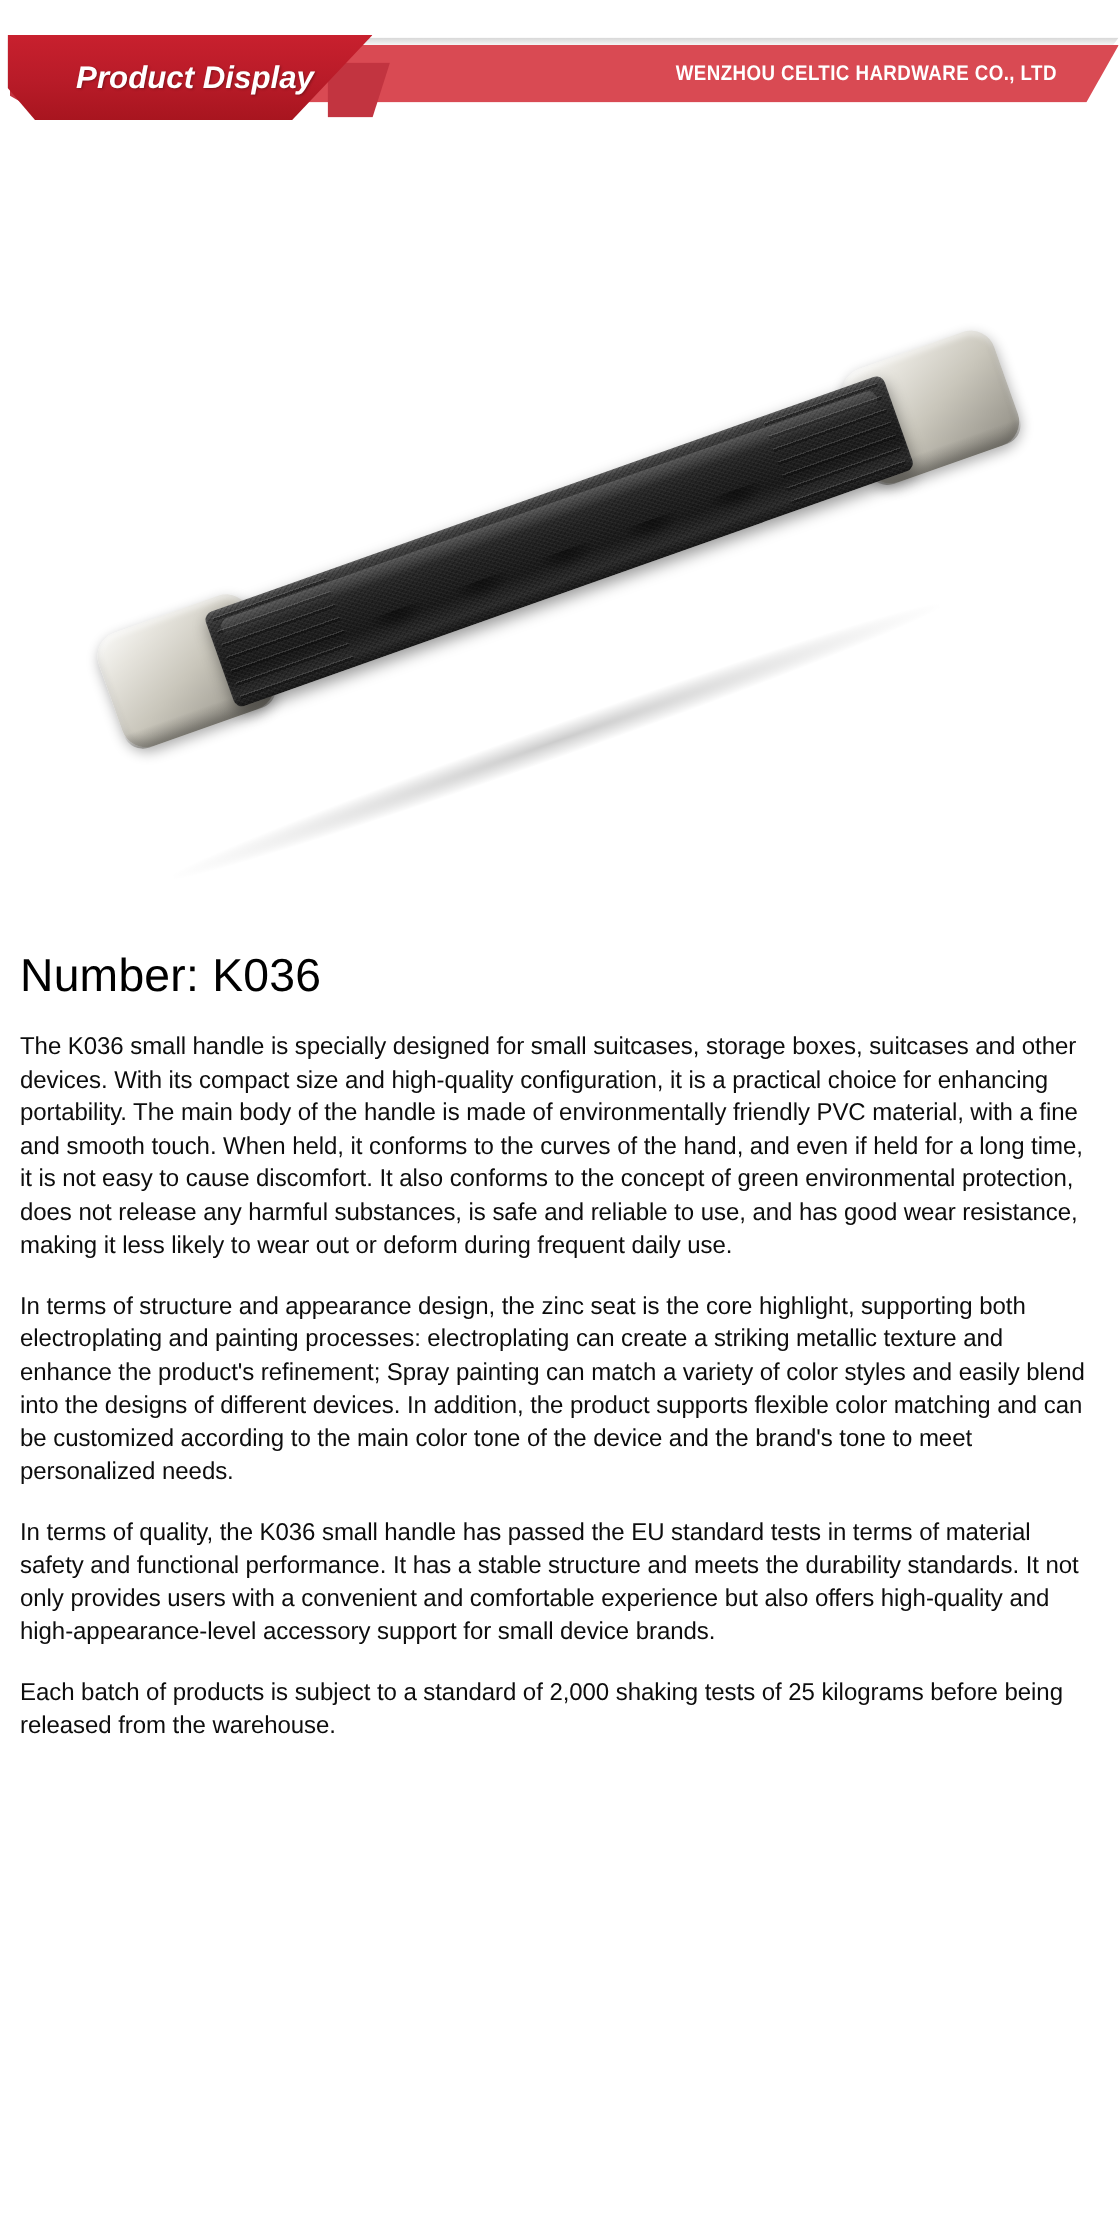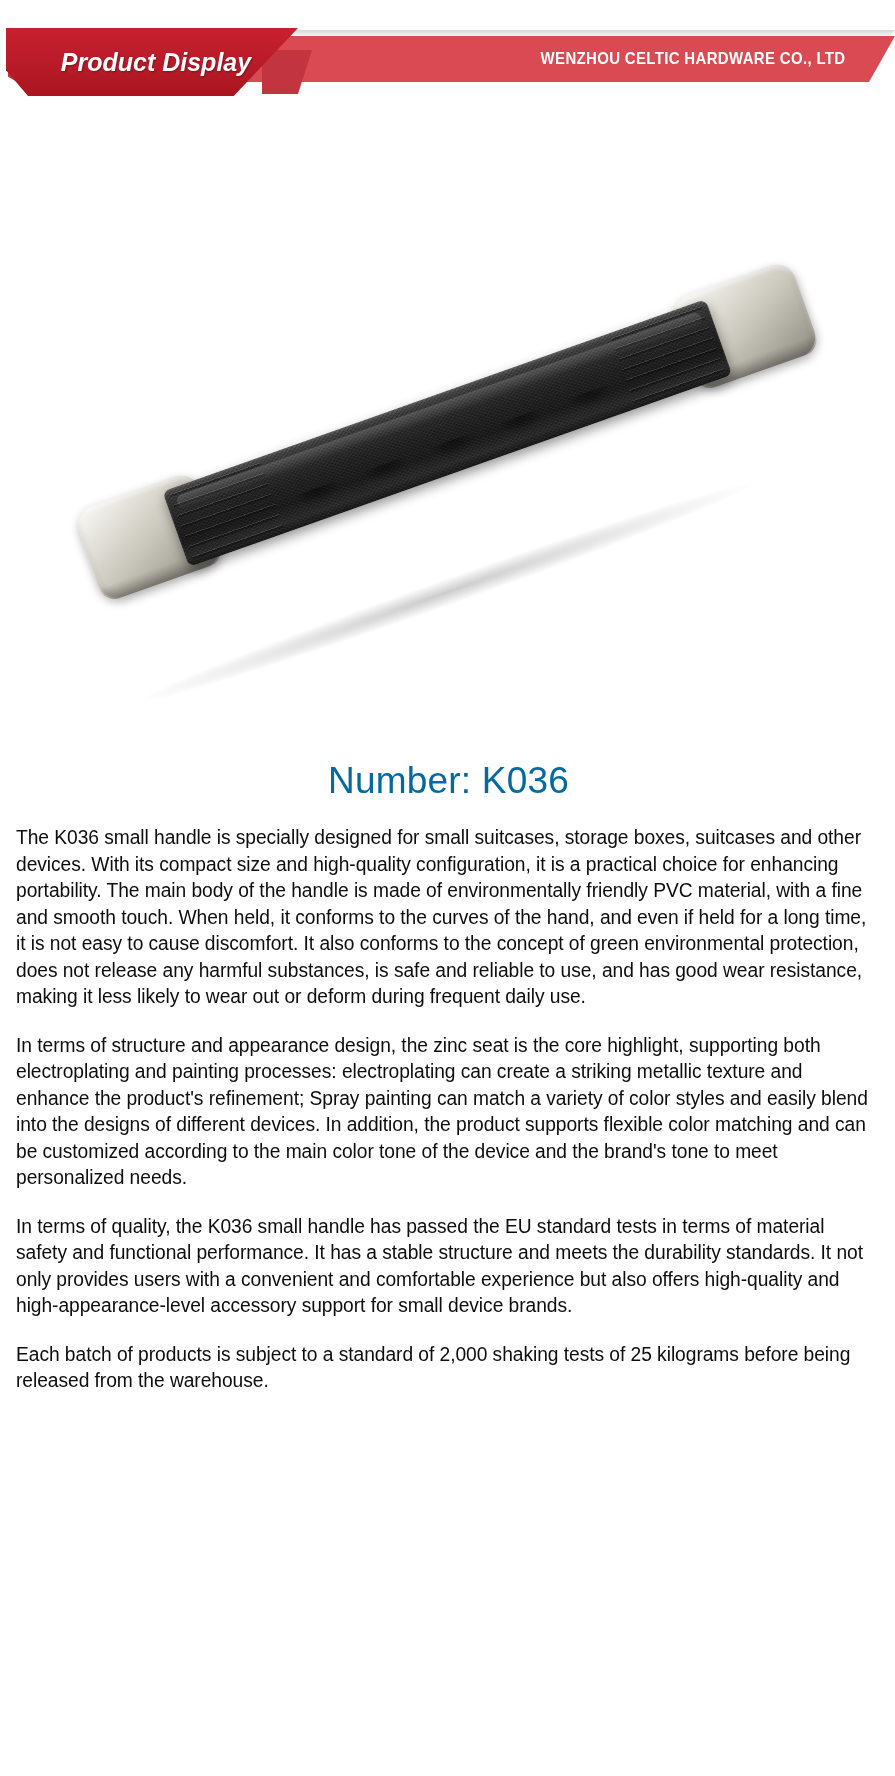--- a/index.html
+++ b/index.html
@@ -166,24 +166,23 @@
     background:radial-gradient(ellipse at center, rgba(0,0,0,0.20) 0%, rgba(0,0,0,0) 72%);
     transform:rotate(-19.5deg);
   }
 
   
   .content{
     position:relative;
     padding:0 14px 0 16px;
   }
   .title{
-    text-align:center;
     font-size:37px;
     font-weight:400;
-    color:#0369a1;
+    color:#000000;
     margin:0 0 22px 0;
     letter-spacing:0.2px;
   }
   .para{
     font-size:19.5px;
     line-height:26.5px;
     color:#0d0d0d;
     margin:0 0 22px 0;
     text-align:left;
     letter-spacing:-0.05px;

